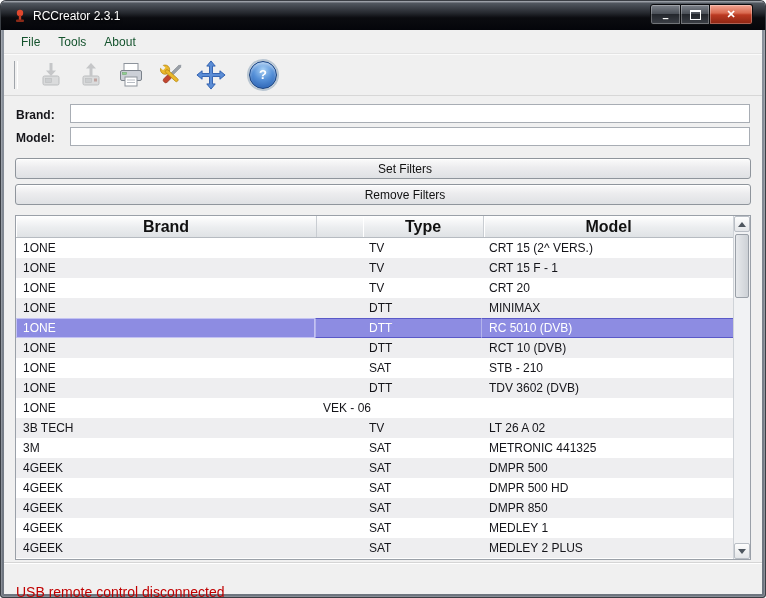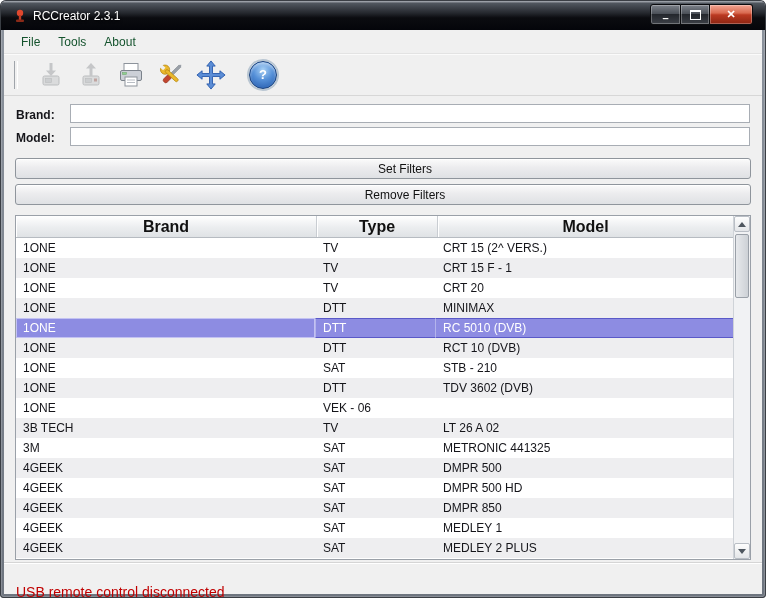--- a/index.html
+++ b/index.html
@@ -62,21 +62,21 @@
   .bigbtn.set{top:128px;} .bigbtn.remove{top:154px;}
 
   
   .table{position:absolute;left:11px;right:11px;top:185px;height:343px;
     background:#fff;border:1px solid #9aa0a8;}
   .thead{position:absolute;top:0;left:0;right:16px;height:21px;display:flex;
     background:linear-gradient(180deg,#ffffff,#ebedef 55%,#dfe2e5);
     border-bottom:1px solid #b6bbc1;}
   .th{display:flex;align-items:center;justify-content:center;font-weight:bold;
     font-size:16px;color:#111;border-right:1px solid #c9cdd2;box-shadow:inset 1px 0 0 #fff;}
-  .c0{width:300px;} .c1{width:120px;} .c2{flex:1;}
+  .c0{width:300px;} .c1{width:120px;margin-left:46px;} .c2{flex:1;}
   .tbody{position:absolute;top:22px;left:0;right:16px;bottom:0;overflow:hidden;}
   .trow{height:20px;display:flex;}
   .trow.alt{background:#eeeef0;}
   .tcell{display:flex;align-items:center;padding-left:7px;font-size:12px;
     color:#15151a;overflow:hidden;white-space:nowrap;box-sizing:border-box;}
   .trow.selected{background:#8d8ce2;box-shadow:inset 0 0 0 1px #5a59c8;}
   .trow.selected .tcell{color:#fff;border-right:1px solid rgba(255,255,255,.35);}
   .trow.selected .tcell.c2{border-right:none;}
   .trow.selected .tcell.c0{box-shadow:inset 0 0 0 1px #c3c2f2;}
 

